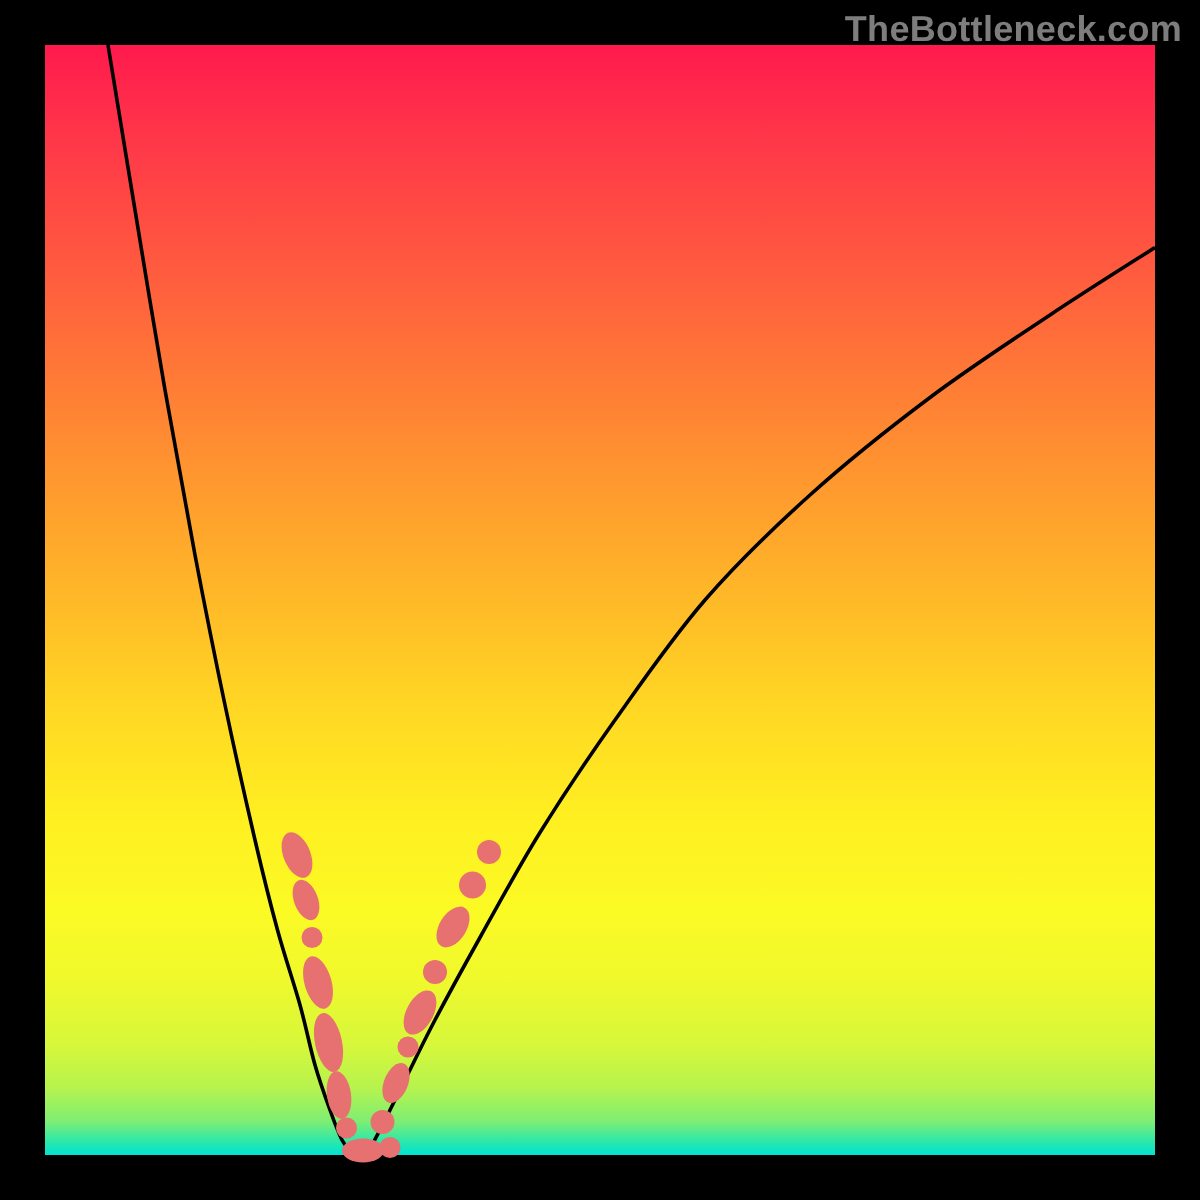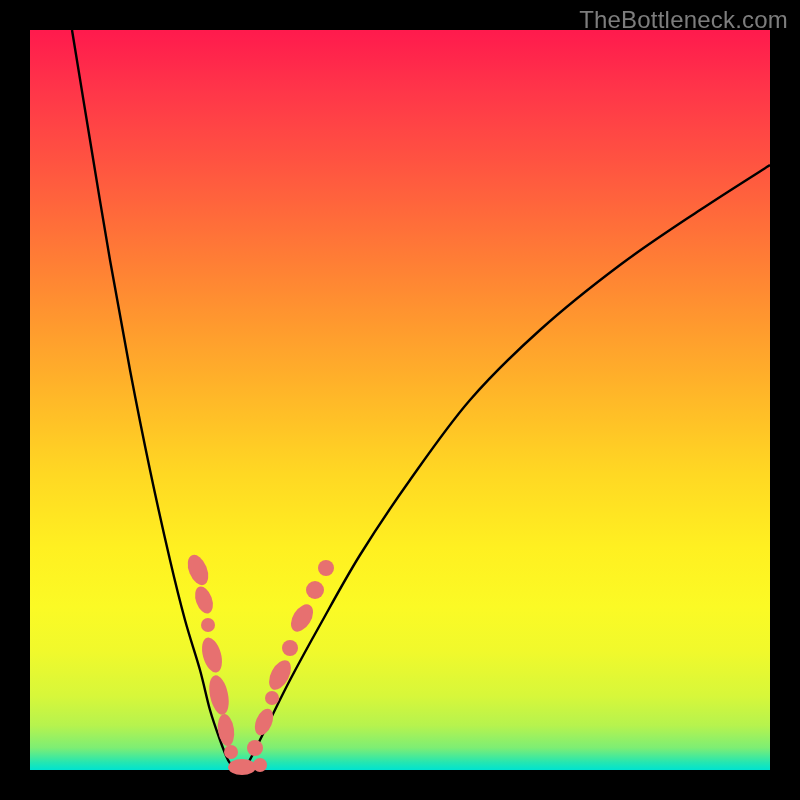--- a/index.html
+++ b/index.html
@@ -35,21 +35,21 @@
       #23e6b2 99%,
       #00e3d0 100%
     );
   }
   .watermark {
     position: absolute;
     top: 6px;
     right: 12px;
     color: #7d7d7d;
     font-size: 24px;
-    font-weight: 400;
+    font-weight: 700;
     letter-spacing: 0.2px;
     user-select: none;
   }
   svg.curve {
     position: absolute;
     left: 0;
     top: 0;
     width: 740px;
     height: 740px;
     overflow: visible;

